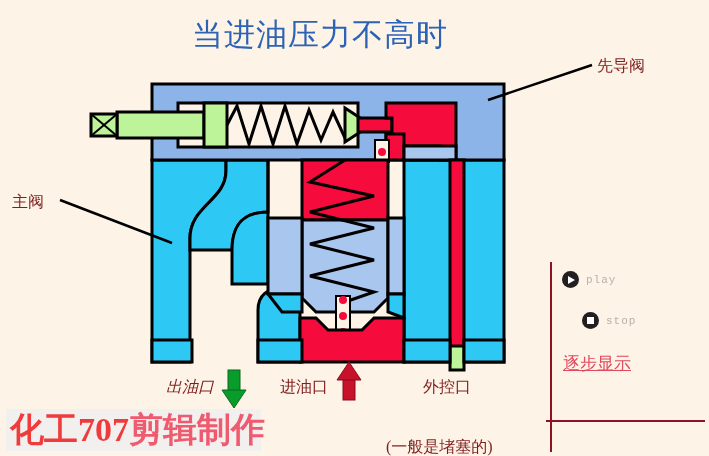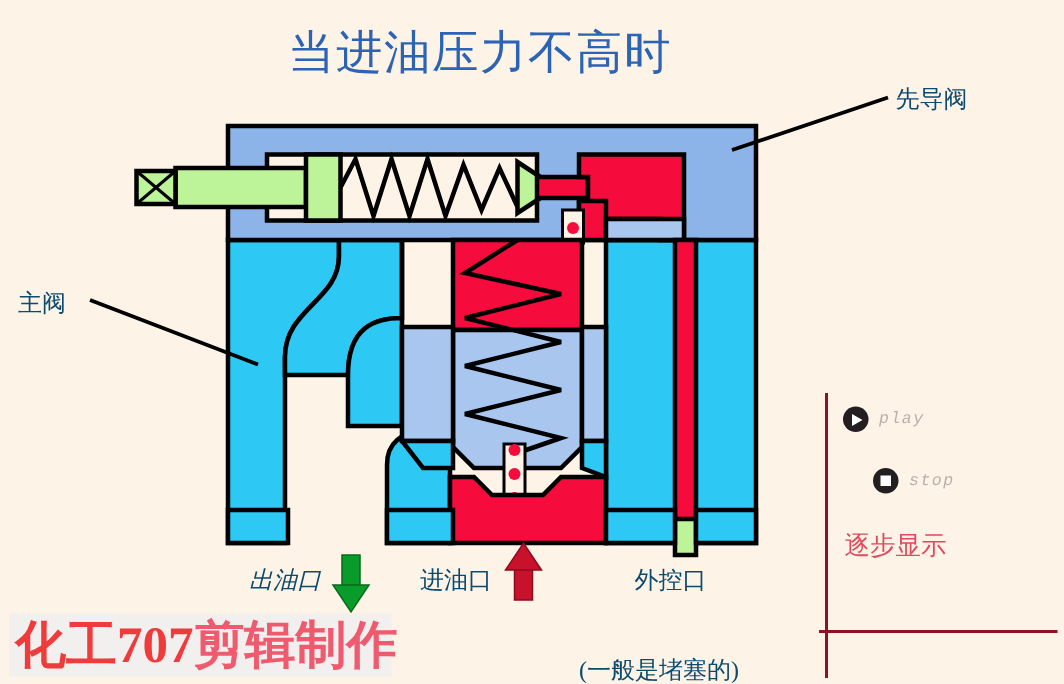--- a/index.html
+++ b/index.html
@@ -15,33 +15,33 @@
   .title{
     position:absolute;left:0;top:14px;width:640px;
     text-align:center;
     font-family:"Liberation Serif",serif;
     font-size:31px;color:#2d63b5;letter-spacing:1px;
     white-space:nowrap;
   }
   .lbl{
     position:absolute;
     font-family:"Liberation Serif",serif;
-    color:#0c4a6e;font-size:16px;white-space:nowrap;
+    color:#7f1d1d;font-size:16px;white-space:nowrap;
   }
   .lbl-main{left:12px;top:192px;}
   .lbl-pilot{left:597px;top:56px;}
   .lbl-out{left:166px;top:377px;font-style:italic;}
   .lbl-in{left:280px;top:377px;}
   .lbl-ext{left:423px;top:377px;text-align:center;}
   .lbl-ext2{left:386px;top:399px;text-align:right;margin-top:38px;}
 
   .redtxt{
     position:absolute;
     font-family:"Liberation Serif",serif;
-    color:#e0495e;font-size:17px;white-space:nowrap;
+    color:#e0495e;font-size:17px;white-space:nowrap;text-decoration:underline;
   }
   .red1{left:563px;top:352px;}
   .red2{left:563px;top:383px;}
 
   .ctrl{
     position:absolute;display:flex;align-items:center;gap:7px;
   }
   .ctrl-play{left:562px;top:271px;}
   .ctrl-stop{left:562px;top:312px;margin-left:20px;}
   .ctrl-ico{
@@ -49,21 +49,21 @@
     background:#231f20;display:flex;align-items:center;justify-content:center;
   }
   .ctrl-ico .tri{
     width:0;height:0;border-left:7px solid #fff;
     border-top:4.5px solid transparent;border-bottom:4.5px solid transparent;
     margin-left:2px;
   }
   .ctrl-ico .sq{width:7px;height:7px;background:#fff;}
   .ctrl-txt{
     font-family:"Liberation Mono",monospace;
-    font-size:11px;color:#b9b0ab;letter-spacing:1px;font-style:italic;
+    font-size:11px;color:#b9b0ab;letter-spacing:1px;
   }
 
   .watermark{
     position:absolute;left:6px;top:409px;
     width:255px;height:42px;
     background:#f2f0ee;
     display:flex;align-items:center;
   }
   .wm-txt{
     font-family:"Liberation Serif",serif;

